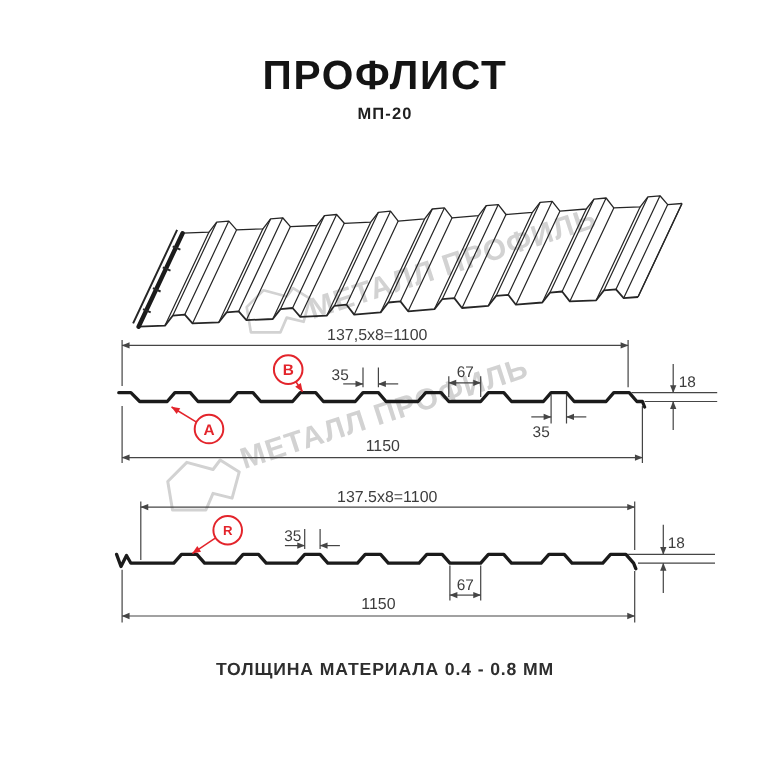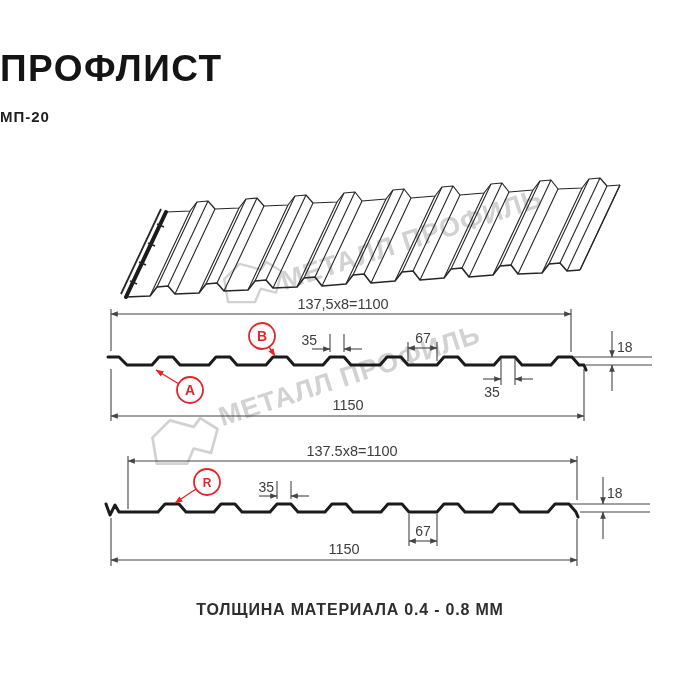--- a/index.html
+++ b/index.html
@@ -1,23 +1,23 @@
 <!DOCTYPE html>
 <html><head>
 <meta charset="utf-8">
 <style>
   html,body{margin:0;padding:0;background:#fff;}
   .page{
     position:relative;width:700px;height:700px;background:#ffffff;overflow:hidden;
     font-family:"Liberation Sans",sans-serif;
   }
   
-  .hdr{position:absolute;top:48px;left:0;width:700px;text-align:left;z-index:3;}
+  .hdr{position:absolute;top:48px;left:0;width:700px;text-align:center;z-index:3;}
   .hdr h1{margin:0;font-size:37px;font-weight:800;letter-spacing:1.5px;color:#141414;}
-  .hdr .sub{margin-top:18px;font-size:15px;font-weight:700;letter-spacing:1px;color:#1f1f1f;}
+  .hdr .sub{margin-top:5px;font-size:15px;font-weight:700;letter-spacing:1px;color:#1f1f1f;}
   
   .ftr{position:absolute;top:601px;left:0;width:700px;text-align:center;z-index:3;
        font-size:16px;font-weight:700;letter-spacing:0.8px;color:#2e2e2e;}
   
   .wm{position:absolute;z-index:1;}
   .wm .wm-text{
     position:absolute;white-space:nowrap;font-size:27px;font-weight:700;letter-spacing:1px;
     color:#d2d2d2;transform:rotate(-18deg);transform-origin:0 100%;height:30px;line-height:30px;
   }
   .wm .wm-logo{position:absolute;}

